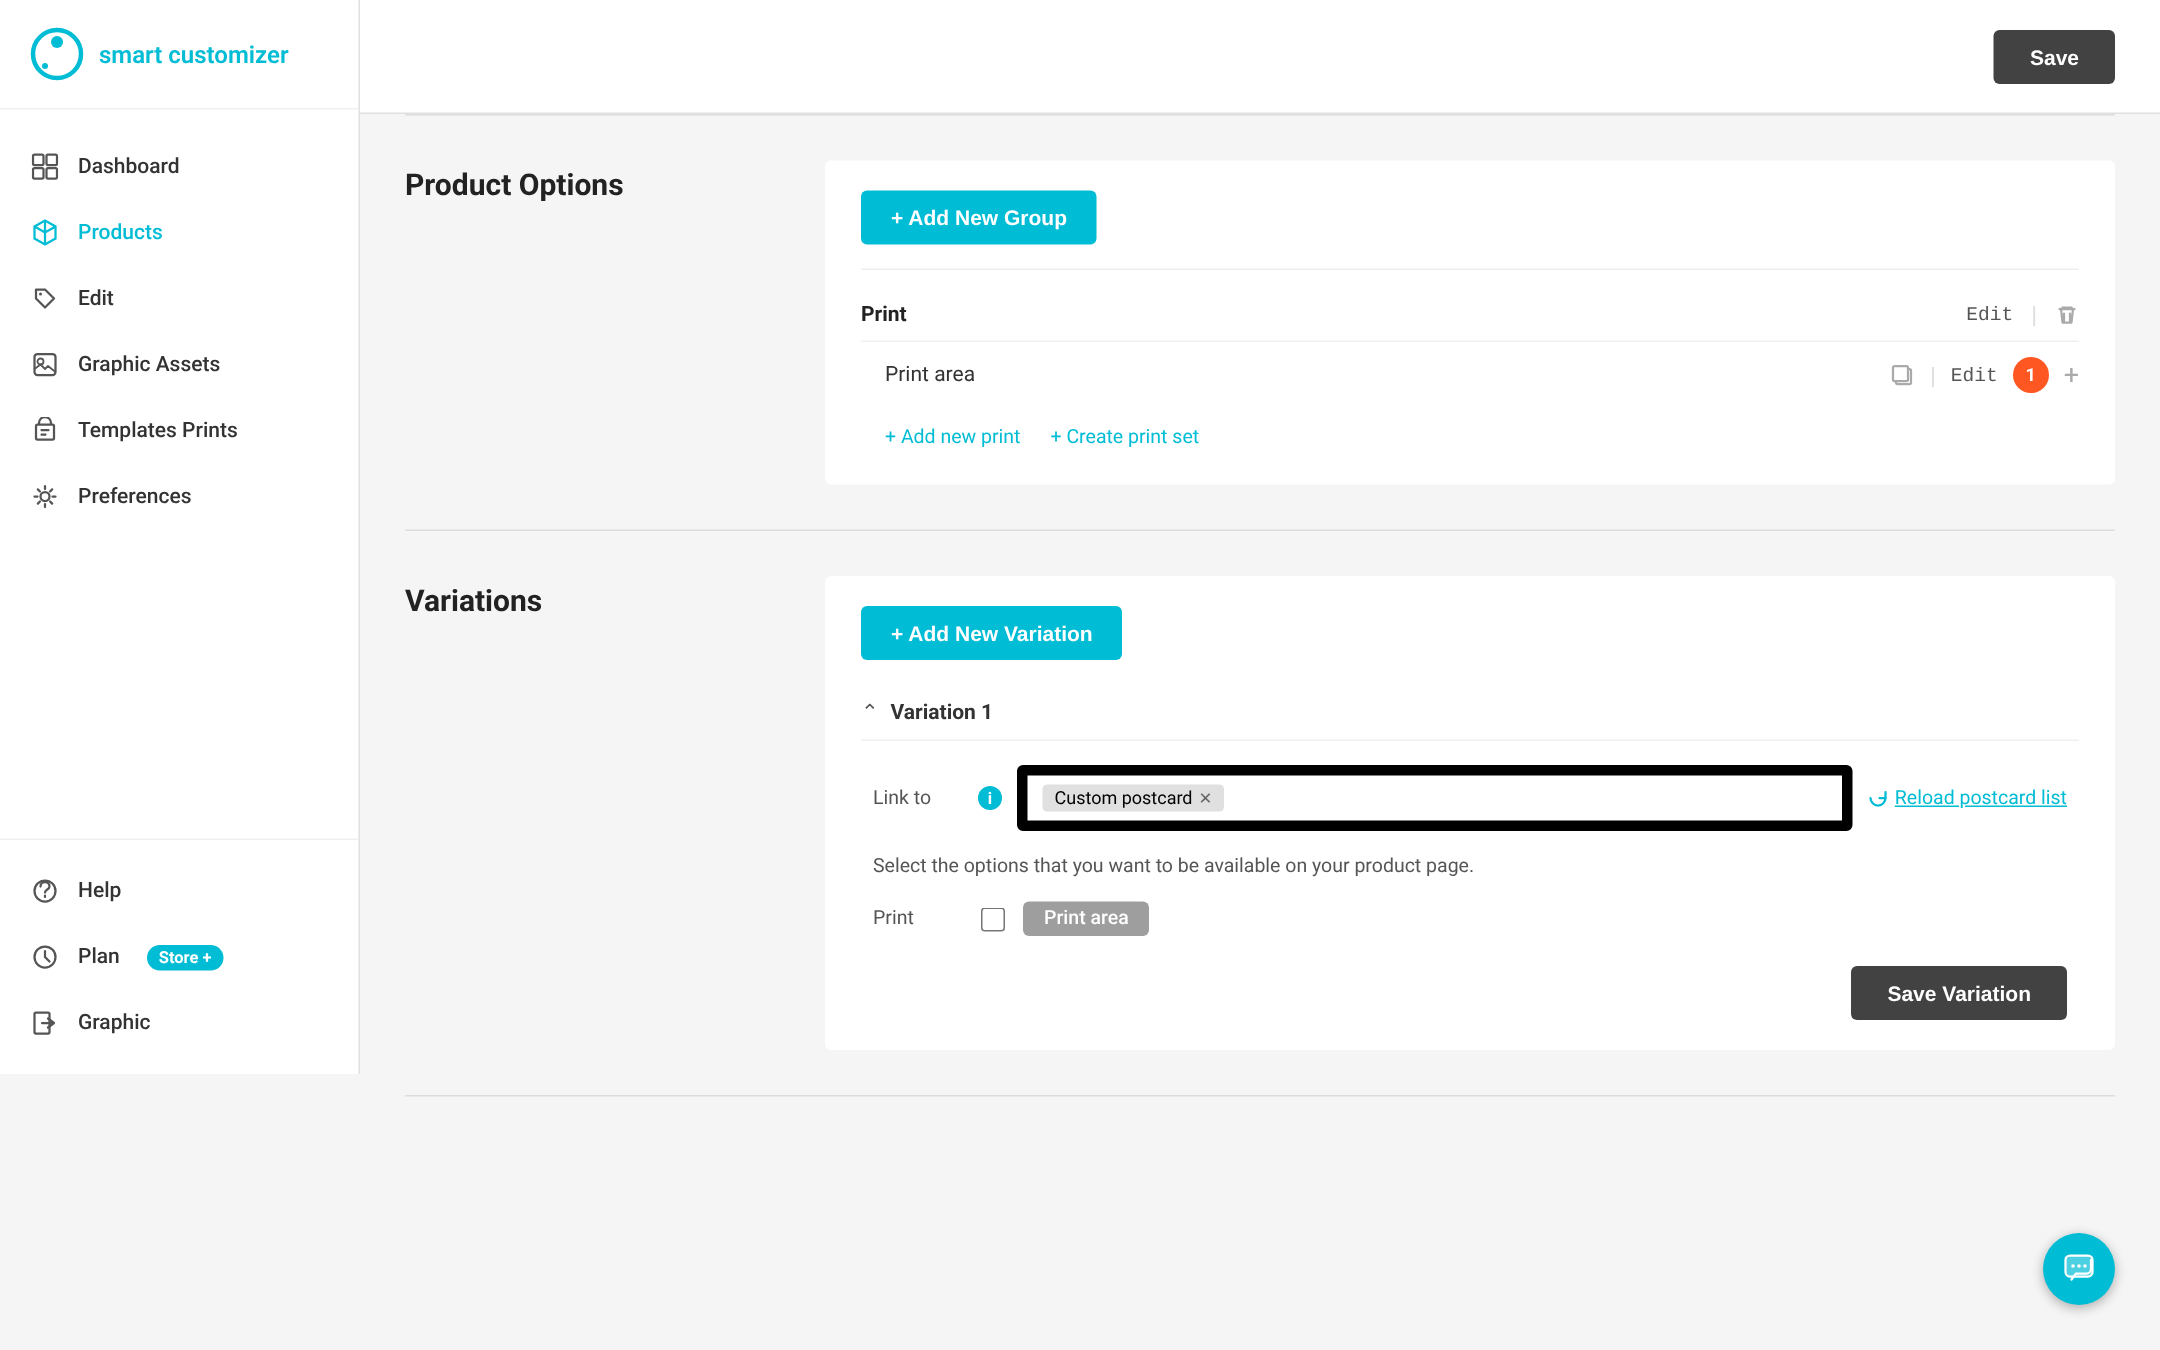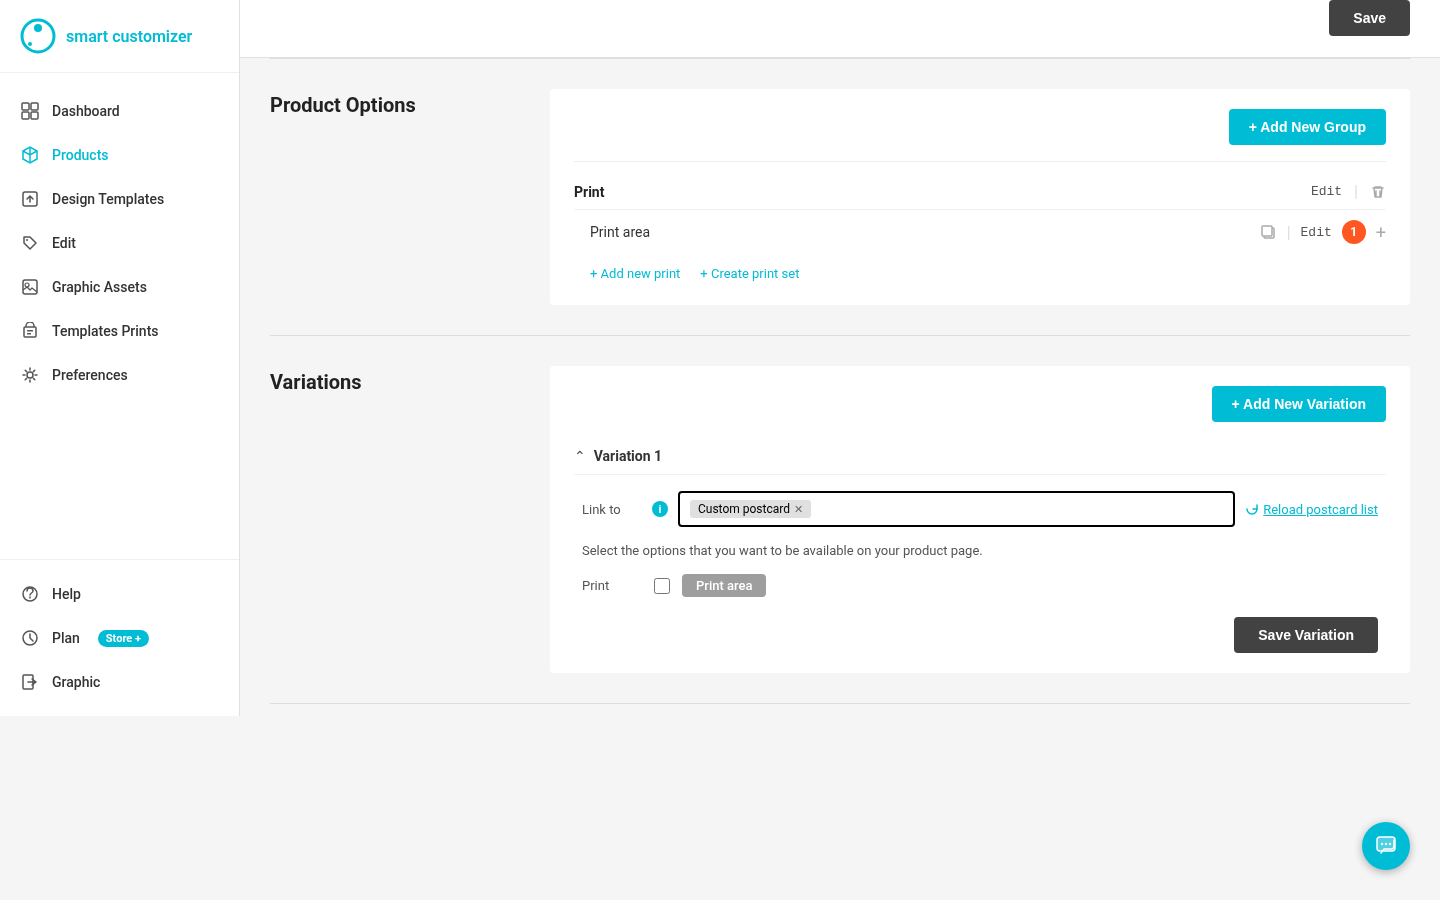--- a/index.html
+++ b/index.html
@@ -73,23 +73,23 @@
     
     .main {
       flex: 1;
       overflow-y: auto;
       background: #f5f5f5;
     }
 
     
     .topbar {
       background: #fff;
-      height: 58px;
-      display: flex;
-      align-items: flex-start;
+      height: 76px;
+      display: flex;
+      align-items: center;
       justify-content: flex-end;
       padding: 0 30px;
       border-bottom: 1px solid #e0e0e0;
     }
     .save-btn {
       background: #424242;
       color: #fff;
       border: none;
       padding: 10px 24px;
       border-radius: 4px;
@@ -123,21 +123,20 @@
       flex: 1;
       background: #fff;
       border-radius: 4px;
       padding: 20px 24px;
       min-height: 100px;
     }
 
     
     .section-header {
       display: flex;
-      justify-content: flex-end;
       margin-bottom: 16px;
     }
     .add-btn {
       background: #00bcd4;
       color: #fff;
       border: none;
       padding: 10px 20px;
       border-radius: 4px;
       font-size: 14px;
       font-weight: 600;
@@ -264,21 +263,21 @@
       height: 16px;
       border-radius: 50%;
       display: inline-flex;
       align-items: center;
       justify-content: center;
       font-size: 11px;
       font-weight: 700;
     }
     .tag-input {
       flex: 1;
-      border: 2px solid #000000;
+      border: 7px solid #000000;
       border-radius: 4px;
       padding: 6px 10px;
       display: flex;
       align-items: center;
       gap: 6px;
       min-height: 36px;
     }
     .tag-item {
       background: #e0e0e0;
       border-radius: 3px;
@@ -399,29 +398,20 @@
     <div class="nav-item active">
       <span class="nav-icon">
         <svg width="18" height="18" viewBox="0 0 18 18" fill="none">
           <path d="M2 5l7-4 7 4v8l-7 4-7-4V5z" stroke="#00bcd4" stroke-width="1.5"></path>
           <path d="M9 1v16M2 5l7 4 7-4" stroke="#00bcd4" stroke-width="1.5"></path>
         </svg>
       </span>
       <span>Products</span>
     </div>
 
-    <div class="nav-item">
-      <span class="nav-icon">
-        <svg width="18" height="18" viewBox="0 0 18 18" fill="none">
-          <rect x="2" y="2" width="14" height="14" rx="2" stroke="#555" stroke-width="1.5"></rect>
-          <path d="M6 9l3-3 3 3M9 6v6" stroke="#555" stroke-width="1.5" stroke-linecap="round"></path>
-        </svg>
-      </span>
-      <span>Design Templates</span>
-    </div>
 
     <div class="nav-item">
       <span class="nav-icon">
         <svg width="18" height="18" viewBox="0 0 18 18" fill="none">
           <path d="M3 9V3h6l6 6-6 6-6-6z" stroke="#555" stroke-width="1.5" stroke-linejoin="round"></path>
           <circle cx="6" cy="6" r="1" fill="#555"></circle>
         </svg>
       </span>
       <span>Edit</span>
     </div>

